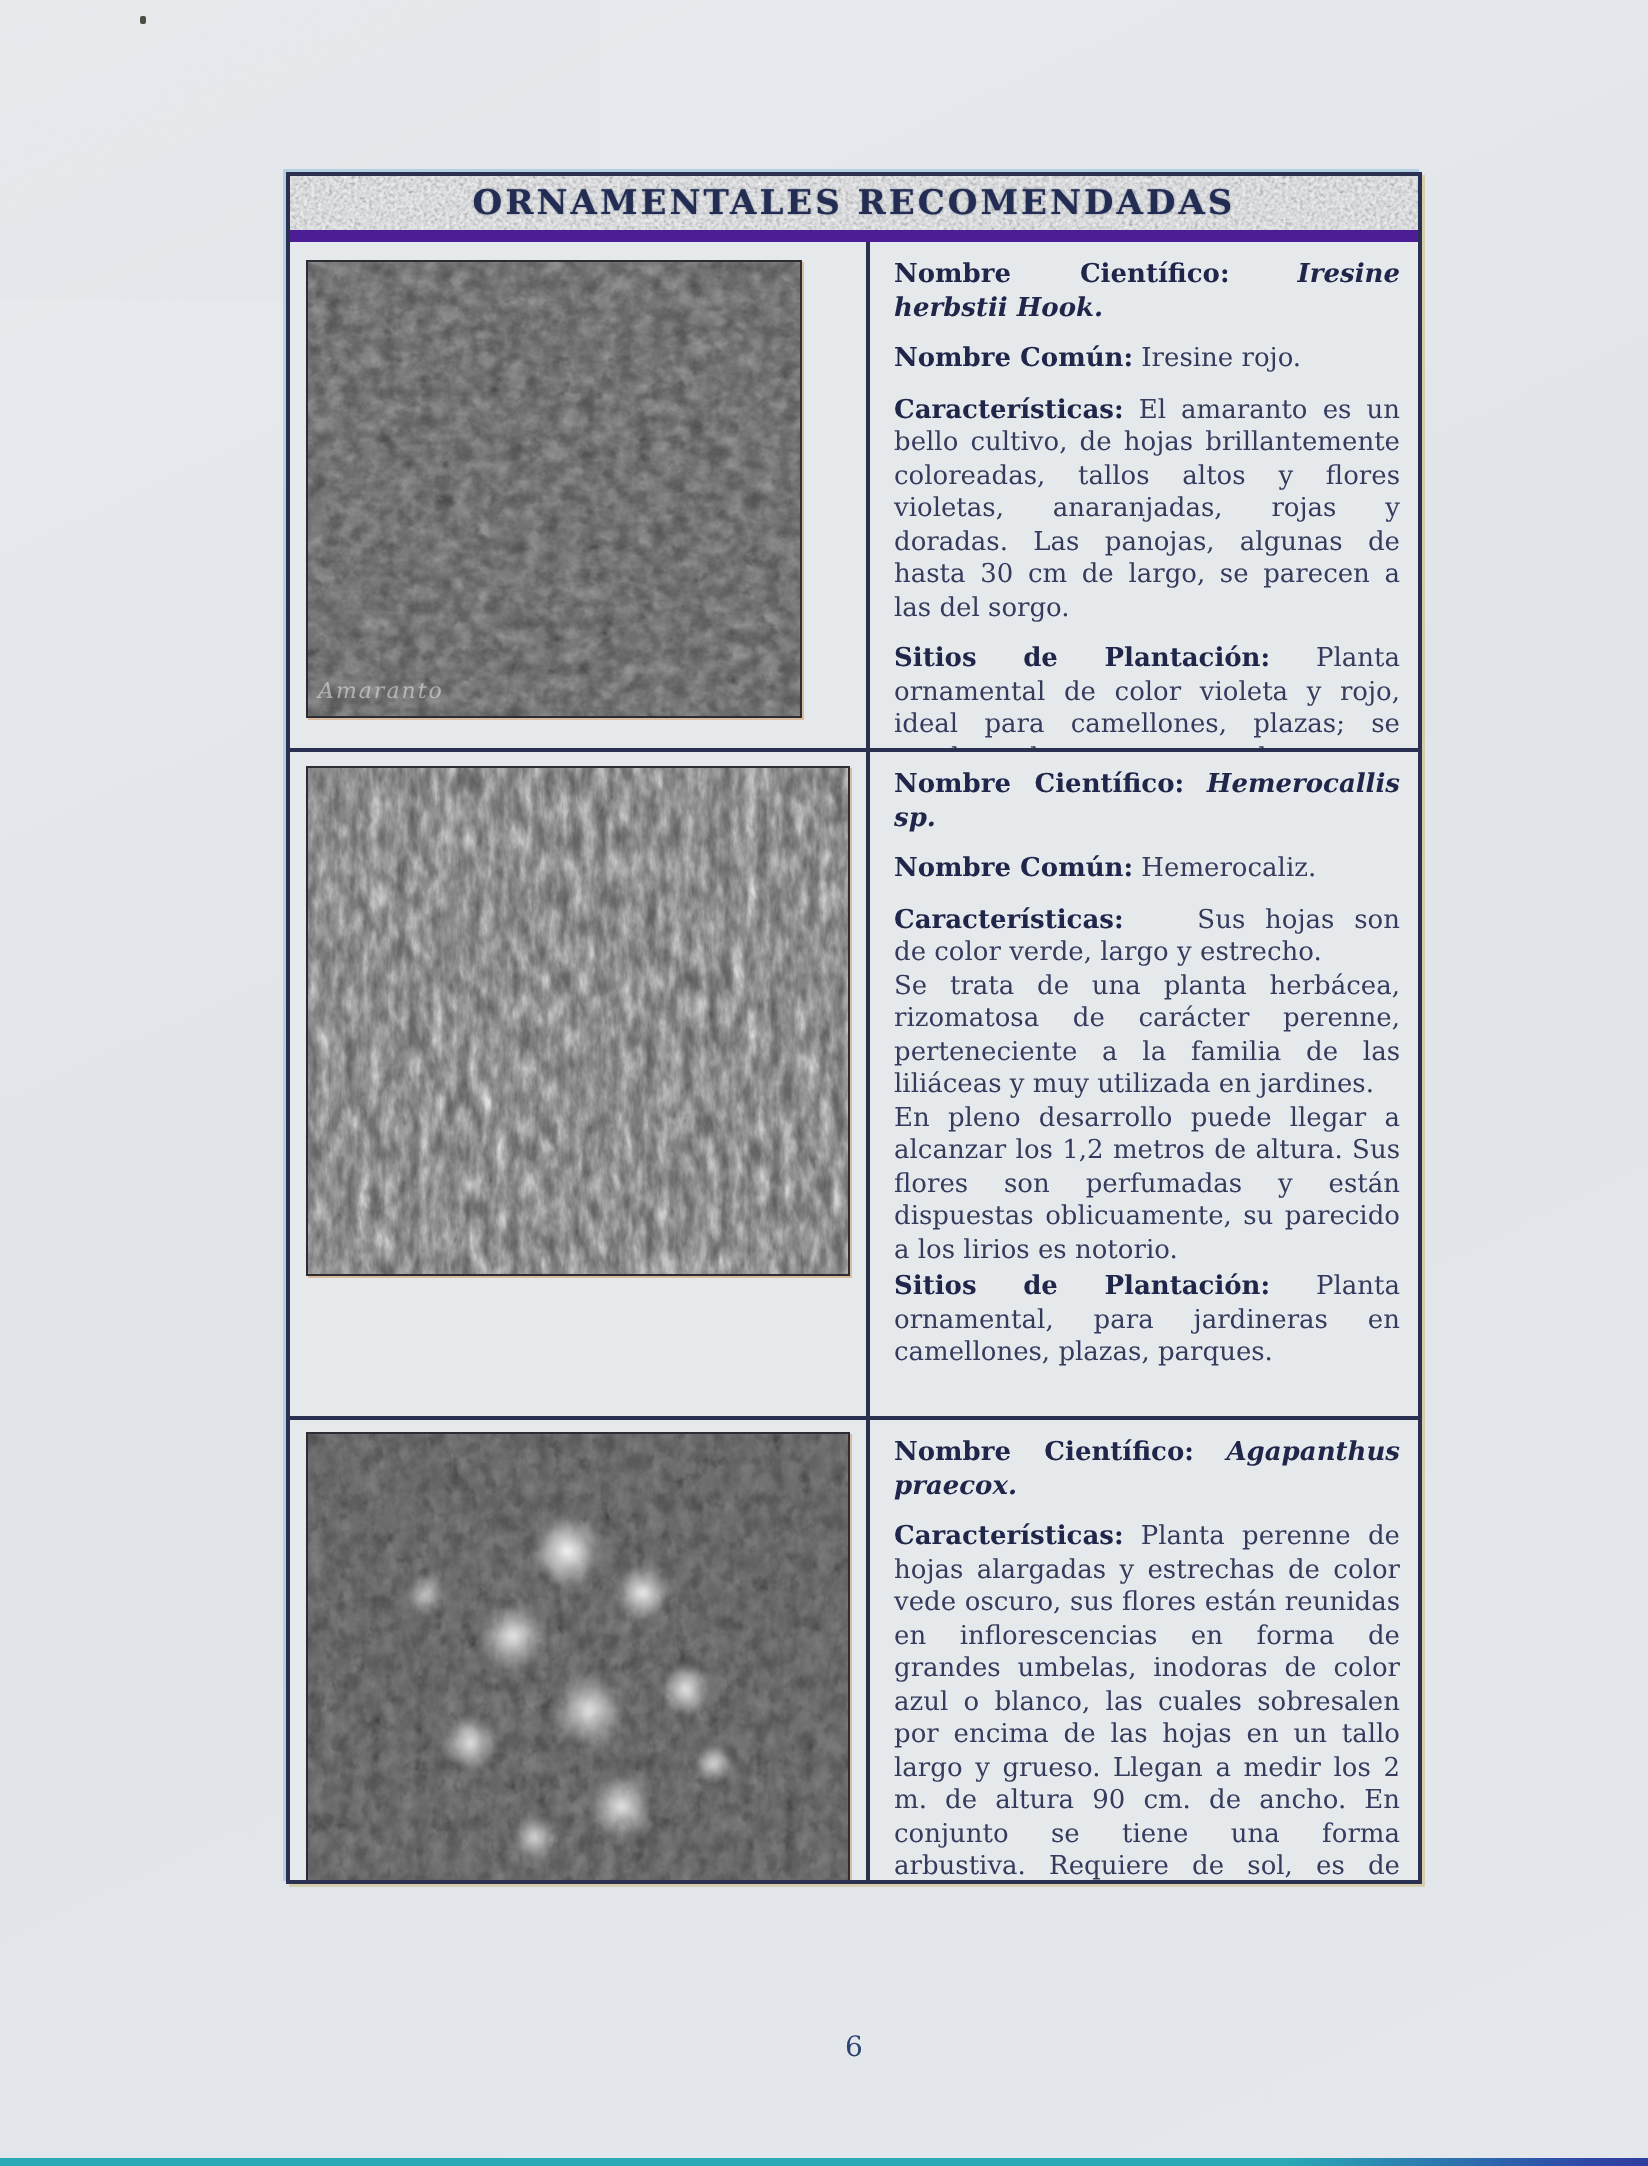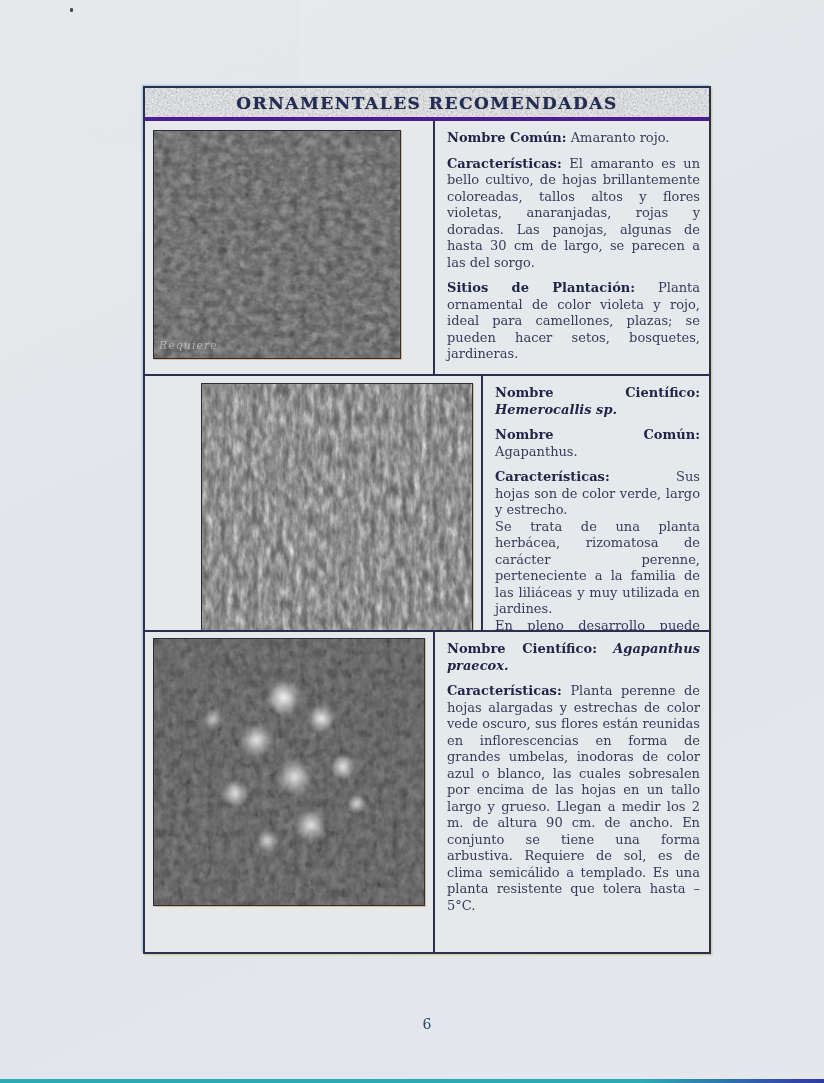--- a/index.html
+++ b/index.html
@@ -19,38 +19,38 @@
   .speck { position:absolute; background:#4a4f46; border-radius:1px; }
 
   
   .plant-table {
     position:absolute; left:143px; top:86px; width:568px;
     border:2px solid #2b3050;
     box-shadow: 1.5px 1.5px 0 rgba(190,160,60,.35), -1.5px -1.5px 0 rgba(90,170,215,.35);
     background:#e6e9ec;
   }
   .table-header {
-    position:relative; height:33px; border-bottom:4px solid #4c1d95;
+    position:relative; height:33px; border-bottom:6px solid #4c1d95;
     display:flex; align-items:center; justify-content:center; overflow:hidden;
   }
   .table-header svg { position:absolute; inset:0; width:100%; height:100%;
     filter: grayscale(1) brightness(1.02) contrast(1.15); }
   .table-header .title {
     position:relative; font-size:17px; font-weight:bold; letter-spacing:1.5px;
     color:#232c52; text-shadow:0 0 1px rgba(35,44,82,.6);
   }
 
   .row {
     display:grid; grid-template-columns:290px 1fr;
     border-bottom:2px solid #2b3050;
   }
   .row:last-child { border-bottom:none; }
   .row-1 { height:255px; }
-  .row-2 { height:256px;padding-left:48px; }
-  .row-3 { height:320px; }
+  .row-2 { height:334px; }
+  .row-3 { height:230px; }
 
   .photo-cell { position:relative; border-right:2px solid #2b3050; overflow:hidden; }
   .photo {
     position:absolute; border:1px solid #2c2c34; overflow:hidden; background:#555;
     box-shadow: 1px 1px 0 rgba(200,120,40,.4);
   }
   .photo svg { display:block; width:100%; height:100%; }
   .photo-1 { left:8px; top:9px;  width:248px; height:229px; }
   .photo-1 svg { filter: grayscale(1) contrast(1.9) brightness(.62); }
   .photo-2 { left:8px; top:7px;  width:272px; height:255px; }
@@ -125,45 +125,46 @@
     <div class="row row-1">
       <div class="photo-cell">
         <div class="photo photo-1">
           <svg xmlns="http://www.w3.org/2000/svg" preserveAspectRatio="none">
             <filter id="n1">
                 <feTurbulence type="fractalNoise" baseFrequency="0.11 0.13" numOctaves="4" seed="7"></feTurbulence>
                 <feColorMatrix type="saturate" values="0"></feColorMatrix>
               </filter>
             <rect width="100%" height="100%" filter="url(#n1)"></rect>
           </svg>
-          <span class="watermark">Requiere</span>
+          <span class="watermark">Amaranto</span>
         </div>
       </div>
       <div class="text-cell">
-        <p class="para"><span class="field-label">Nombre Común:</span> <span>Amaranto rojo.</span></p>
+        <p class="para"><span class="field-label">Nombre Científico:</span> <span class="sci-name">Iresine herbstii Hook.</span></p>
+        <p class="para"><span class="field-label">Nombre Común:</span> <span>Iresine rojo.</span></p>
         <p class="para"><span class="field-label">Características:</span> <span>El amaranto es un bello cultivo, de hojas brillantemente coloreadas, tallos altos y flores violetas, anaranjadas, rojas y doradas. Las panojas, algunas de hasta 30 cm de largo, se parecen a las del sorgo.</span></p>
         <p class="para"><span class="field-label">Sitios de Plantación:</span> <span>Planta ornamental de color violeta y rojo, ideal para camellones, plazas; se pueden hacer setos, bosquetes, jardineras.</span></p>
       </div>
     </div>
 
     <div class="row row-2">
       <div class="photo-cell">
         <div class="photo photo-2">
           <svg xmlns="http://www.w3.org/2000/svg" preserveAspectRatio="none">
             <filter id="n2">
                 <feTurbulence type="fractalNoise" baseFrequency="0.16 0.07" numOctaves="4" seed="23"></feTurbulence>
                 <feColorMatrix type="saturate" values="0"></feColorMatrix>
               </filter>
             <rect width="100%" height="100%" filter="url(#n2)"></rect>
           </svg>
         </div>
       </div>
       <div class="text-cell">
         <p class="para"><span class="field-label">Nombre Científico:</span> <span class="sci-name">Hemerocallis sp.</span></p>
-        <p class="para"><span class="field-label">Nombre Común:</span> <span>Agapanthus.</span></p>
+        <p class="para"><span class="field-label">Nombre Común:</span> <span>Hemerocaliz.</span></p>
         <p class="para tight"><span class="field-label">Características:</span> <span class="multiline">Sus hojas son de color verde, largo y estrecho.
 Se trata de una planta herbácea, rizomatosa de carácter perenne, perteneciente a la familia de las liliáceas y muy utilizada en jardines.
 En pleno desarrollo puede llegar a alcanzar los 1,2 metros de altura. Sus flores son perfumadas y están dispuestas oblicuamente, su parecido a los lirios es notorio.</span></p>
         <p class="para tight"><span class="field-label">Sitios de Plantación:</span> <span>Planta ornamental, para jardineras en camellones, plazas, parques.</span></p>
       </div>
     </div>
 
     <div class="row row-3">
       <div class="photo-cell">
         <div class="photo photo-3">

